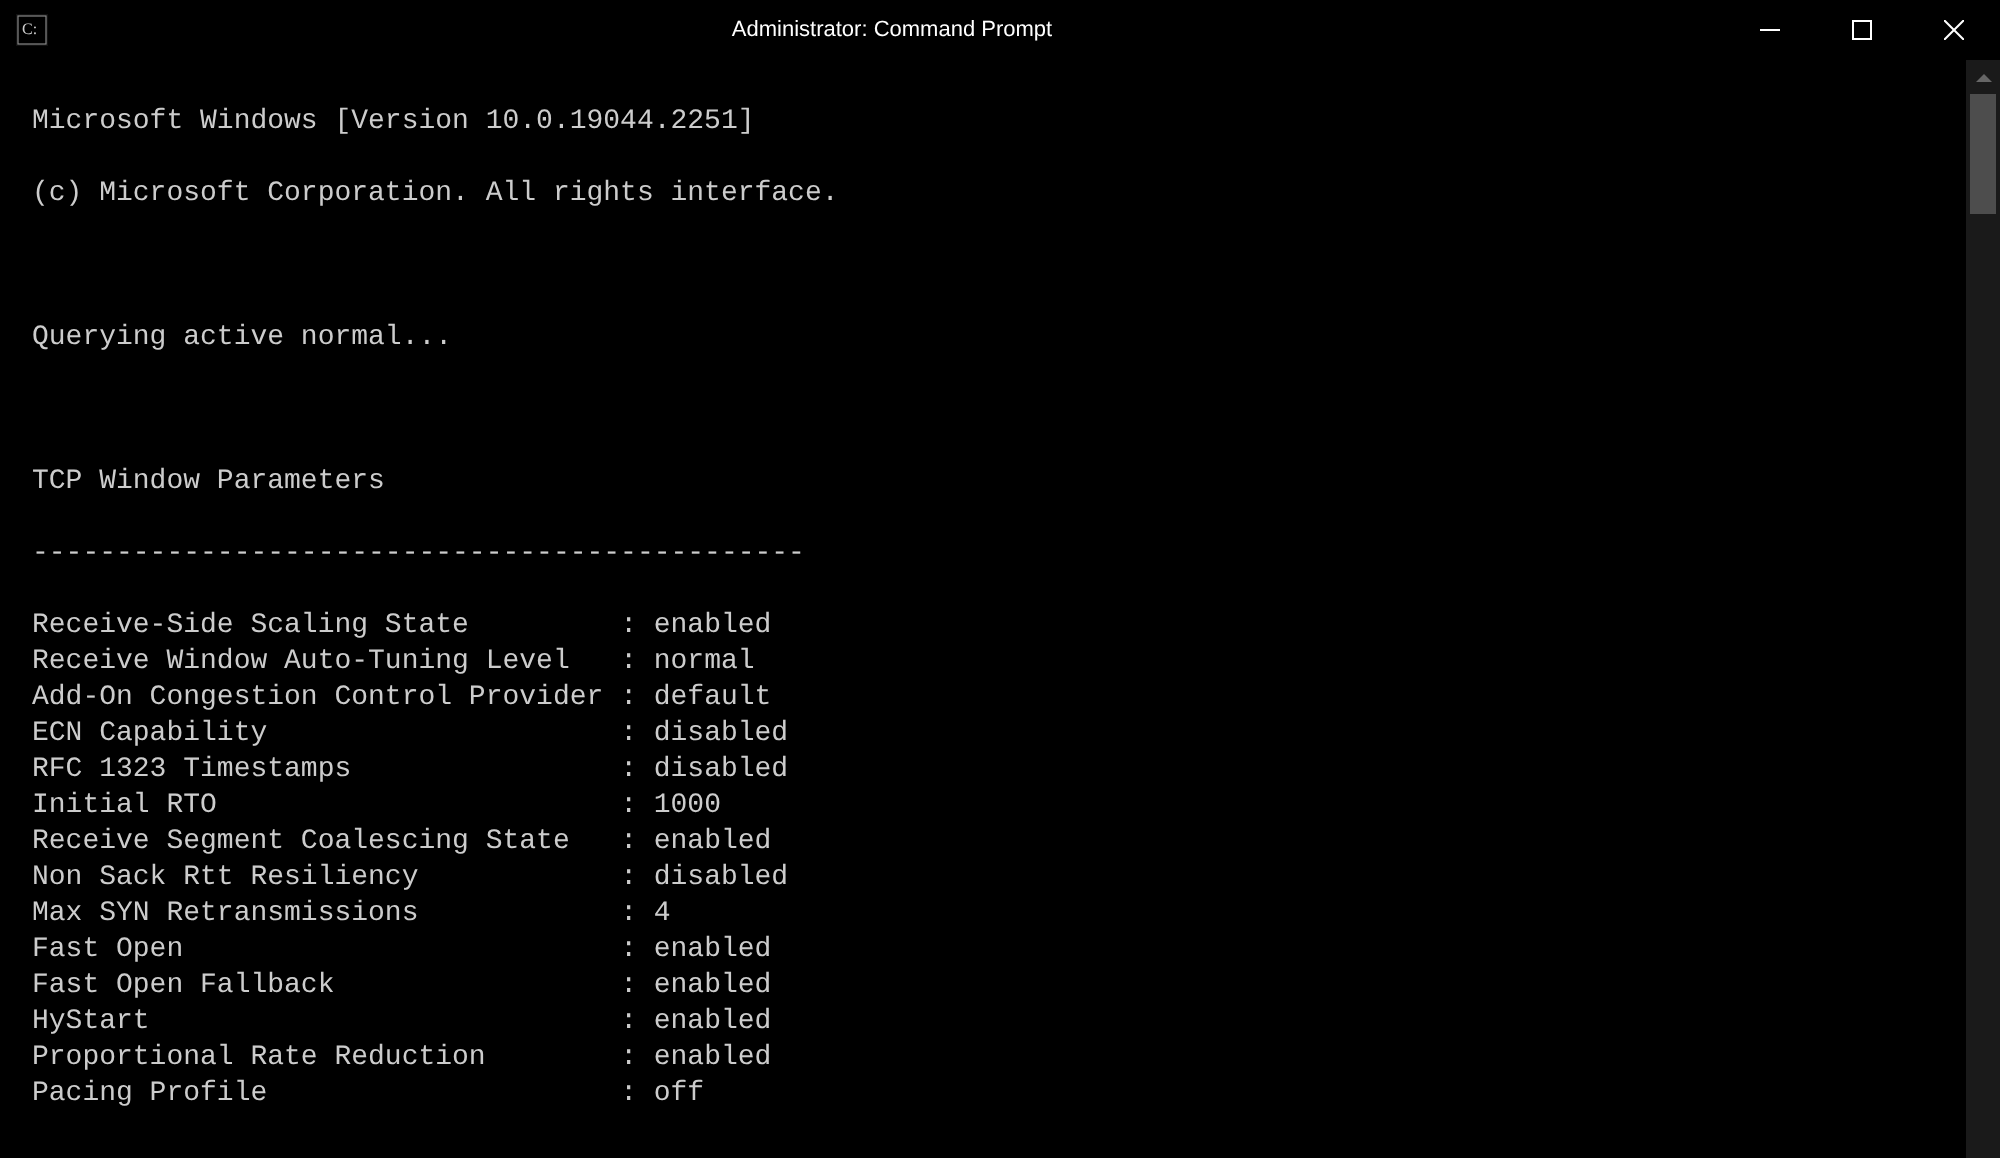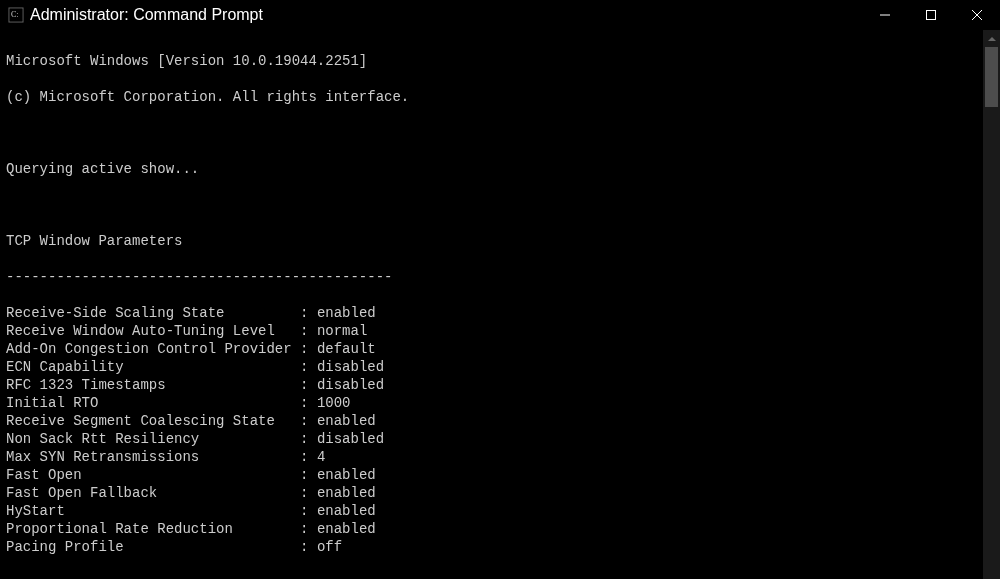--- a/index.html
+++ b/index.html
@@ -25,22 +25,23 @@
       width: 16px;
       height: 16px;
       margin-right: 6px;
       display: inline-flex;
       align-items: center;
       justify-content: center;
     }
     .titlebar-title {
       color: #fff;
       font-family: 'Segoe UI', Tahoma, sans-serif;
-      font-size: 16px;
+      font-size: 11px;
       flex: 1;
+      text-align: center;
     }
     .window-controls {
       display: flex;
       height: 100%;
     }
     .win-btn {
       width: 46px;
       height: 30px;
       display: flex;
       align-items: center;
@@ -76,21 +77,21 @@
       font-size: 8px;
     }
     .scrollbar-thumb {
       position: absolute;
       top: 17px;
       left: 2px;
       width: 13px;
       height: 60px;
       background: #4d4d4d;
     }
-    .row { display: block; }
+    .row { display: block; margin-left: 10px; }
   </style>
 </head>
 <body>
 
 <div class="titlebar">
   <span class="title-icon">
     <svg width="16" height="16" viewBox="0 0 16 16">
       <rect x="0" y="0" width="16" height="16" fill="#111"></rect>
       <rect x="1" y="1" width="14" height="14" fill="#000" stroke="#888" stroke-width="0.6"></rect>
       <text x="3" y="10" font-family="Consolas" font-size="8" fill="#ccc">C:</text>
@@ -114,21 +115,21 @@
           <line x1="10" y1="0" x2="0" y2="10" stroke="#fff" stroke-width="1"></line>
         </svg>
     </div>
   </div>
 </div>
 
 <div class="terminal">
 <span class="row">Microsoft Windows [Version 10.0.19044.2251]</span>
 <span class="row">(c) Microsoft Corporation. All rights interface.</span>
 <span class="row"> </span>
-<span class="row">Querying active show...</span>
+<span class="row">Querying active normal...</span>
 <span class="row"> </span>
 <span class="row">TCP Window Parameters</span>
 <span class="row">----------------------------------------------</span>
 <div id="params-container"><span class="row"><span>Receive-Side Scaling State         </span><span>: </span><span>enabled</span></span><span class="row"><span>Receive Window Auto-Tuning Level   </span><span>: </span><span>normal</span></span><span class="row"><span>Add-On Congestion Control Provider </span><span>: </span><span>default</span></span><span class="row"><span>ECN Capability                     </span><span>: </span><span>disabled</span></span><span class="row"><span>RFC 1323 Timestamps                </span><span>: </span><span>disabled</span></span><span class="row"><span>Initial RTO                        </span><span>: </span><span>1000</span></span><span class="row"><span>Receive Segment Coalescing State   </span><span>: </span><span>enabled</span></span><span class="row"><span>Non Sack Rtt Resiliency            </span><span>: </span><span>disabled</span></span><span class="row"><span>Max SYN Retransmissions            </span><span>: </span><span>4</span></span><span class="row"><span>Fast Open                          </span><span>: </span><span>enabled</span></span><span class="row"><span>Fast Open Fallback                 </span><span>: </span><span>enabled</span></span><span class="row"><span>HyStart                            </span><span>: </span><span>enabled</span></span><span class="row"><span>Proportional Rate Reduction        </span><span>: </span><span>enabled</span></span><span class="row"><span>Pacing Profile                     </span><span>: </span><span>off</span></span></div>
 
 
 
 
 
 

